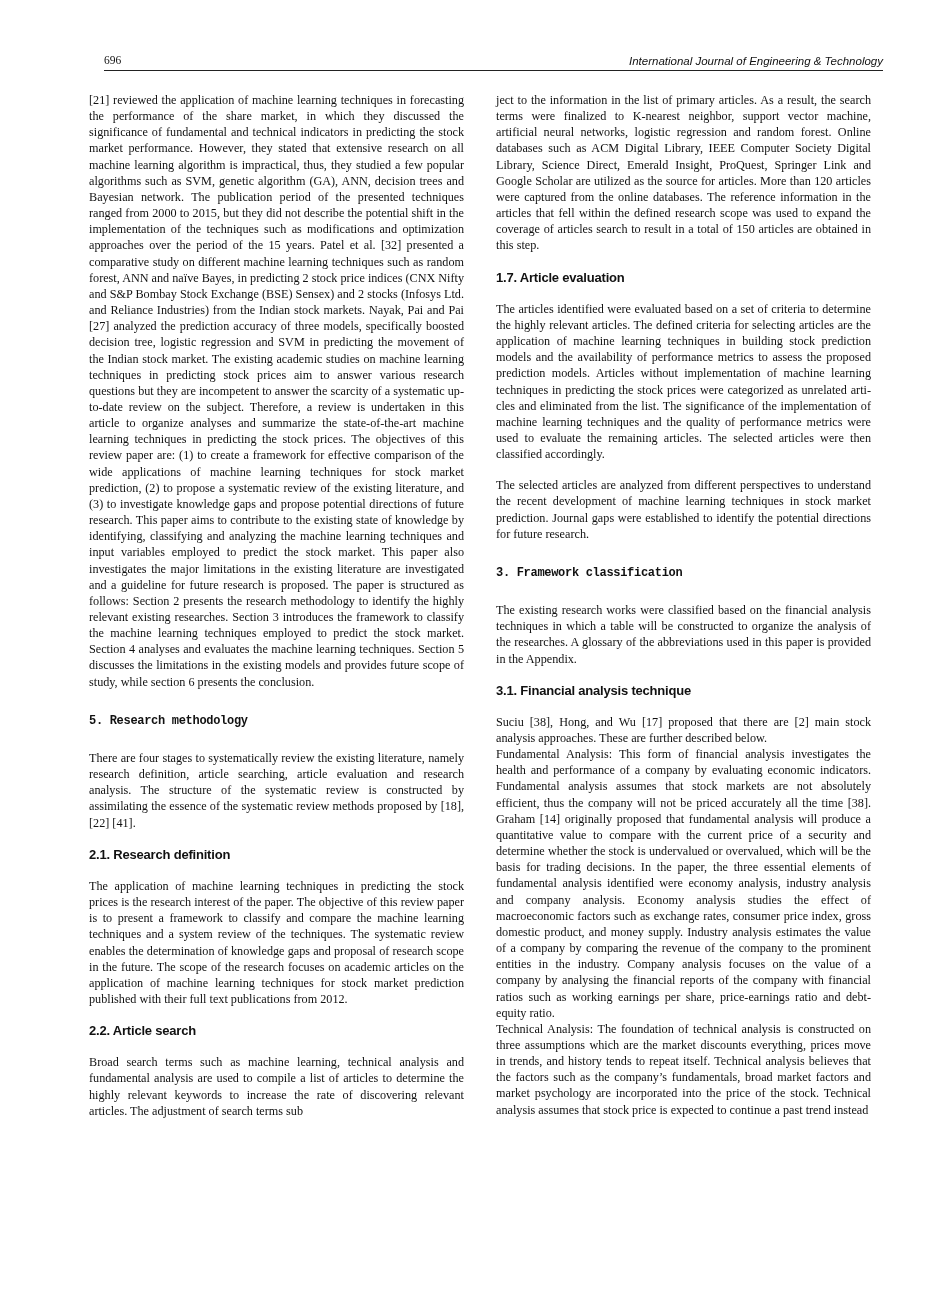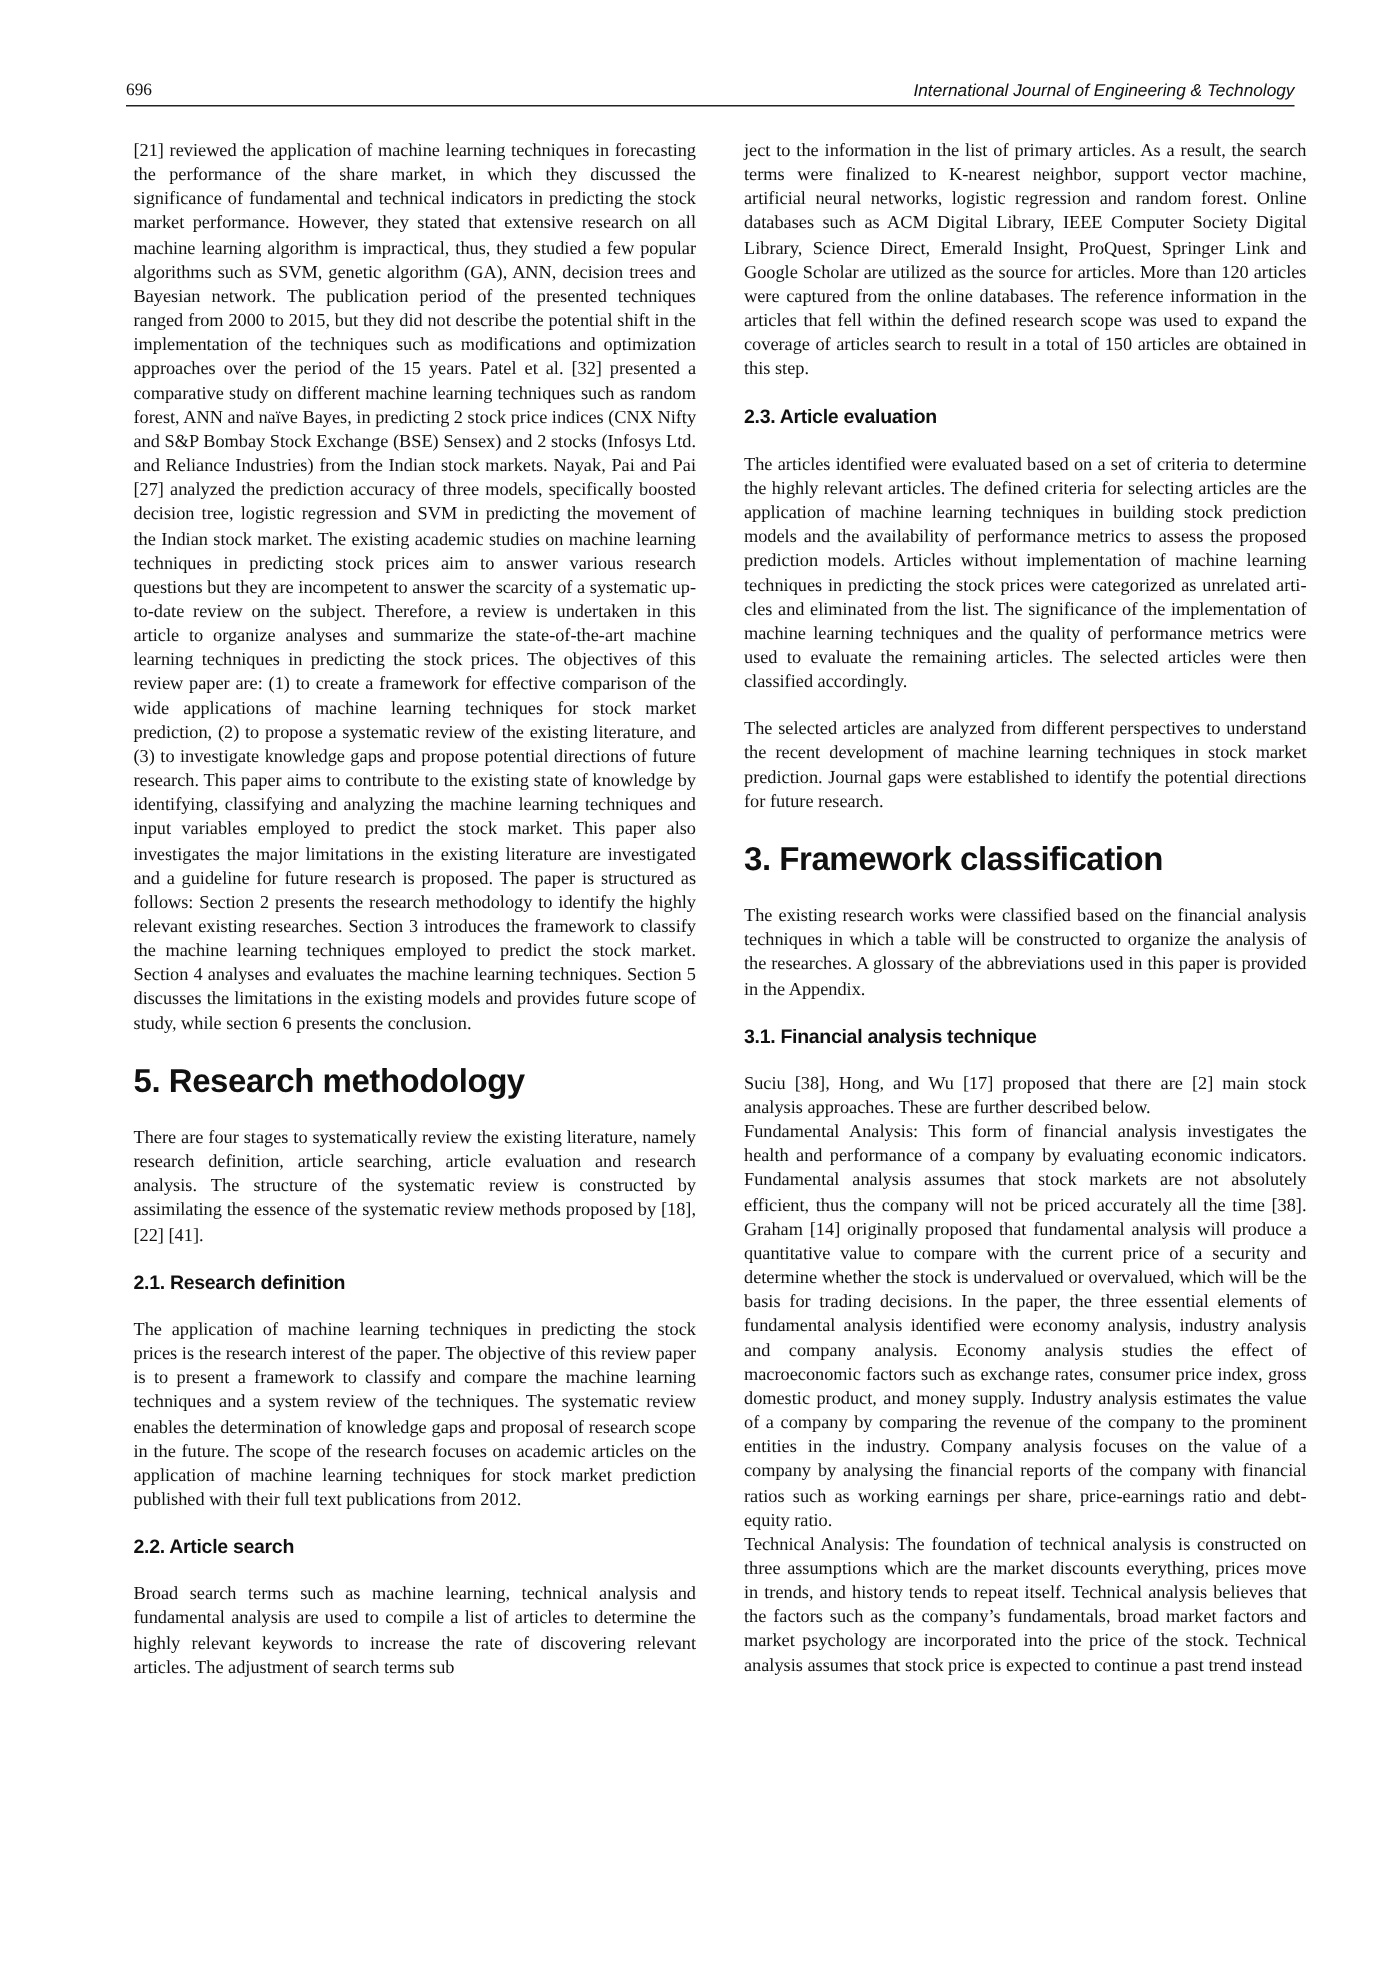--- a/index.html
+++ b/index.html
@@ -1,28 +1,28 @@
 <!DOCTYPE html>
 <html><head>
 <meta charset="utf-8">
 <style>
   html, body { margin: 0; padding: 0; background: #ffffff; }
   body { width: 926px; height: 1309px; position: relative; overflow: hidden; color: #111; }
   .header {
-    position: absolute; left: 84px; top: 54px; width: 779px; height: 16px;
+    position: absolute; left: 104px; top: 54px; width: 779px; height: 16px;
     border-bottom: 1px solid #222;
     font-family: "Liberation Serif", serif; font-size: 11.5px; text-align: center;
   }
   .header .page-num { position: absolute; left: 0; top: 0; }
   .header .journal { position: absolute; right: 0; top: 1px; font-family: Liberation Sans, sans-serif; font-style: italic; font-size: 11.5px; }
   .col { position: absolute; top: 92px; width: 375px; font-family: "Liberation Serif", serif; font-size: 12.2px; line-height: 16.15px; text-align: justify; hyphens: manual; }
   .col.left { left: 89px; }
   .col.right { left: 496px; }
   .col p { margin: 0; }
-  .h1 { font-family: Liberation Sans, sans-serif; font-weight: bold; font-size: 22px; letter-spacing: -0.3px; margin: 0; }
+  .h1 { font-family: Liberation Mono, monospace; font-weight: bold; font-size: 12px; letter-spacing: -0.3px; margin: 0; }
   .h2 { font-family: "Liberation Sans", sans-serif; font-weight: bold; font-size: 13px; letter-spacing: -0.2px; margin: 0; }
   .gap-before-h1 { margin-top: 23px !important; }
   .gap-after-h1 { margin-top: 21px !important; }
   .gap-before-h2 { margin-top: 16px !important; }
   .gap-after-h2 { margin-top: 15px !important; }
 </style>
 </head>
 <body>
 
 <div class="header">
@@ -35,21 +35,21 @@
   <h1 class="h1 gap-before-h1">5.  Research methodology</h1>
   <p class="gap-after-h1">There are four stages to systematically review the existing litera­ture, namely research definition, article searching, article evalua­tion and research analysis. The structure of the systematic review is constructed by assimilating the essence of the systematic review methods proposed by [18], [22] [41].</p>
   <h2 class="h2 gap-before-h2">2.1. Research definition</h2>
   <p class="gap-after-h2">The application of machine learning techniques in predicting the stock prices is the research interest of the paper. The objective of this review paper is to present a framework to classify and com­pare the machine learning techniques and a system review of the techniques. The systematic review enables the determination of knowledge gaps and proposal of research scope in the future. The scope of the research focuses on academic articles on the applica­tion of machine learning techniques for stock market prediction published with their full text publications from 2012.</p>
   <h2 class="h2 gap-before-h2">2.2. Article search</h2>
   <p class="gap-after-h2">Broad search terms such as machine learning, technical analysis and fundamental analysis are used to compile a list of articles to determine the highly relevant keywords to increase the rate of discovering relevant articles. The adjustment of search terms sub­</p>
 </div>
 
 <div class="col right">
   <p>ject to the information in the list of primary articles. As a result, the search terms were finalized to K-nearest neighbor, support vector machine, artificial neural networks, logistic regression and random forest. Online databases such as ACM Digital Library, IEEE Computer Society Digital Library, Science Direct, Emerald Insight, ProQuest, Springer Link and Google Scholar are utilized as the source for articles. More than 120 articles were captured from the online databases. The reference information in the arti­cles that fell within the defined research scope was used to expand the coverage of articles search to result in a total of 150 articles are obtained in this step.</p>
-  <h2 class="h2 gap-before-h2">2.3. Article evaluation</h2>
+  <h2 class="h2 gap-before-h2">1.7. Article evaluation</h2>
   <p class="gap-after-h2">The articles identified were evaluated based on a set of criteria to determine the highly relevant articles. The defined criteria for selecting articles are the application of machine learning tech­niques in building stock prediction models and the availability of performance metrics to assess the proposed prediction models. Articles without implementation of machine learning techniques in predicting the stock prices were categorized as unrelated arti­cles and eliminated from the list. The significance of the imple­mentation of machine learning techniques and the quality of per­formance metrics were used to evaluate the remaining articles. The selected articles were then classified accordingly.</p>
   <p class="gap-after-h2">The selected articles are analyzed from different perspectives to understand the recent development of machine learning techniques in stock market prediction. Journal gaps were established to identify the potential directions for future research.</p>
   <h1 class="h1 gap-before-h1">3.  Framework classification</h1>
   <p class="gap-after-h1">The existing research works were classified based on the financial analysis techniques in which a table will be constructed to organ­ize the analysis of the researches. A glossary of the abbreviations used in this paper is provided in the Appendix.</p>
   <h2 class="h2 gap-before-h2">3.1. Financial analysis technique</h2>
   <p class="gap-after-h2">Suciu [38], Hong, and Wu [17] proposed that there are [2] main stock analysis approaches. These are further described below.</p>
   <p>Fundamental Analysis: This form of financial analysis investigates the health and performance of a company by evaluating economic indicators. Fundamental analysis assumes that stock markets are not absolutely efficient, thus the company will not be priced accu­rately all the time [38]. Graham [14] originally proposed that fun­damental analysis will produce a quantitative value to compare with the current price of a security and determine whether the stock is undervalued or overvalued, which will be the basis for trading decisions. In the paper, the three essential elements of fundamental analysis identified were economy analysis, industry analysis and company analysis. Economy analysis studies the effect of macroeconomic factors such as exchange rates, consumer price index, gross domestic product, and money supply. Industry analysis estimates the value of a company by comparing the reve­nue of the company to the prominent entities in the industry. Company analysis focuses on the value of a company by analysing the financial reports of the company with financial ratios such as working earnings per share, price-earnings ratio and debt-equity ratio.</p>
   <p>Technical Analysis: The foundation of technical analysis is con­structed on three assumptions which are the market discounts everything, prices move in trends, and history tends to repeat itself. Technical analysis believes that the factors such as the company’s fundamentals, broad market factors and market psychology are incorporated into the price of the stock. Technical analysis as­sumes that stock price is expected to continue a past trend instead</p>
 </div>
 

